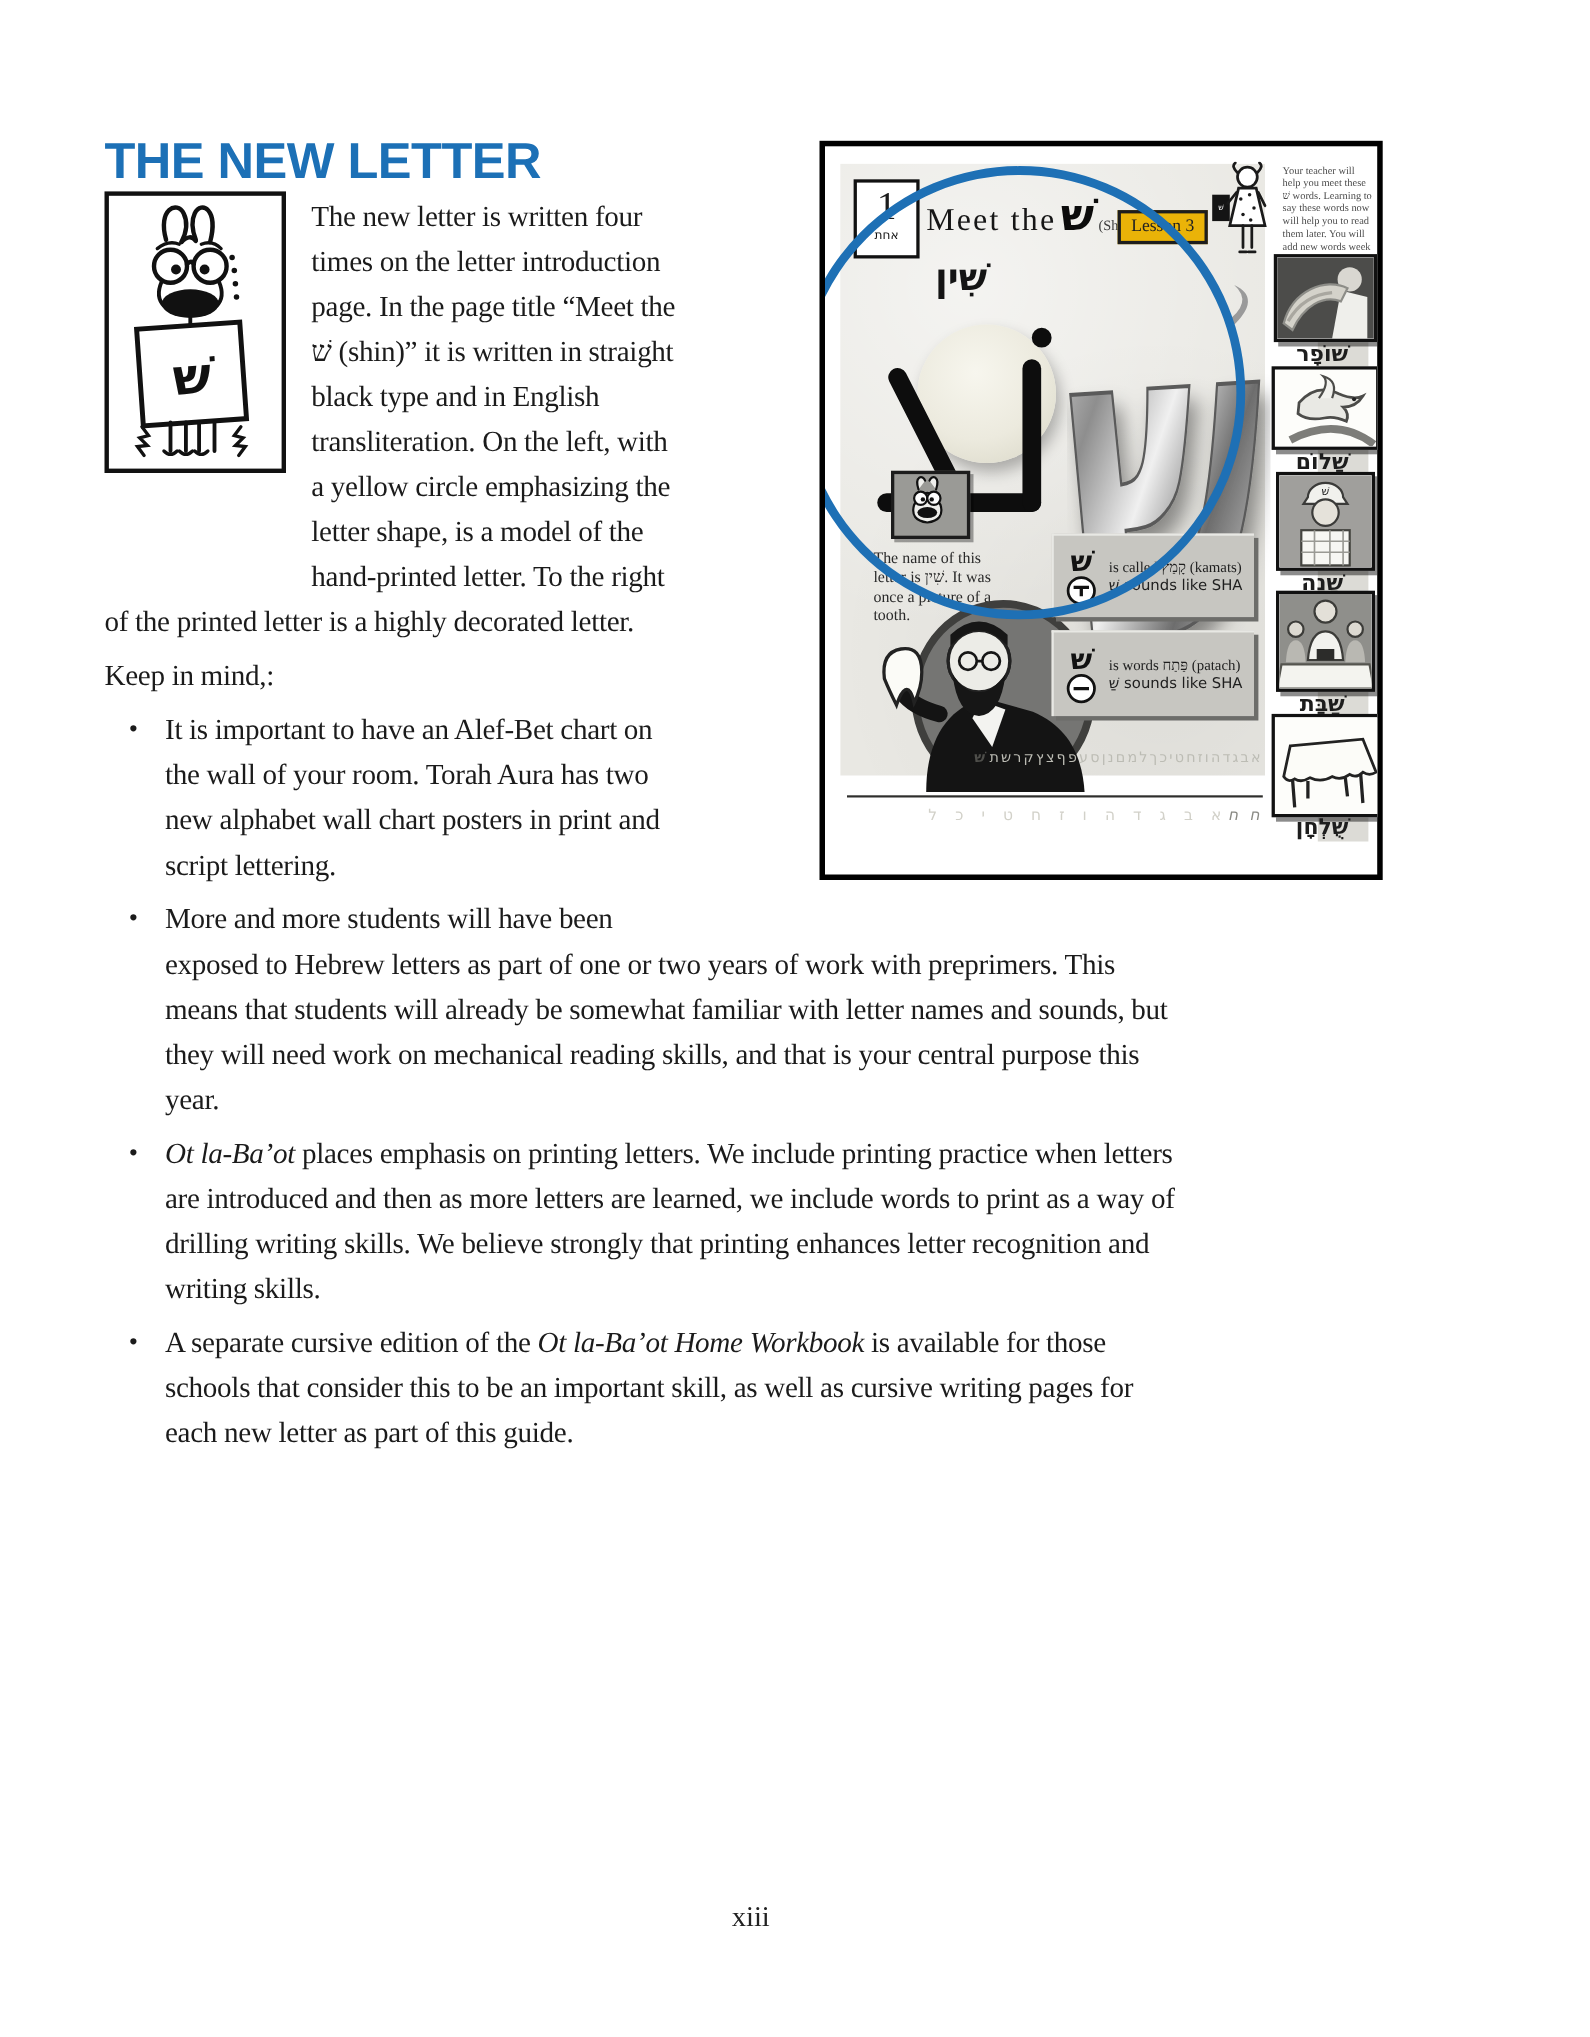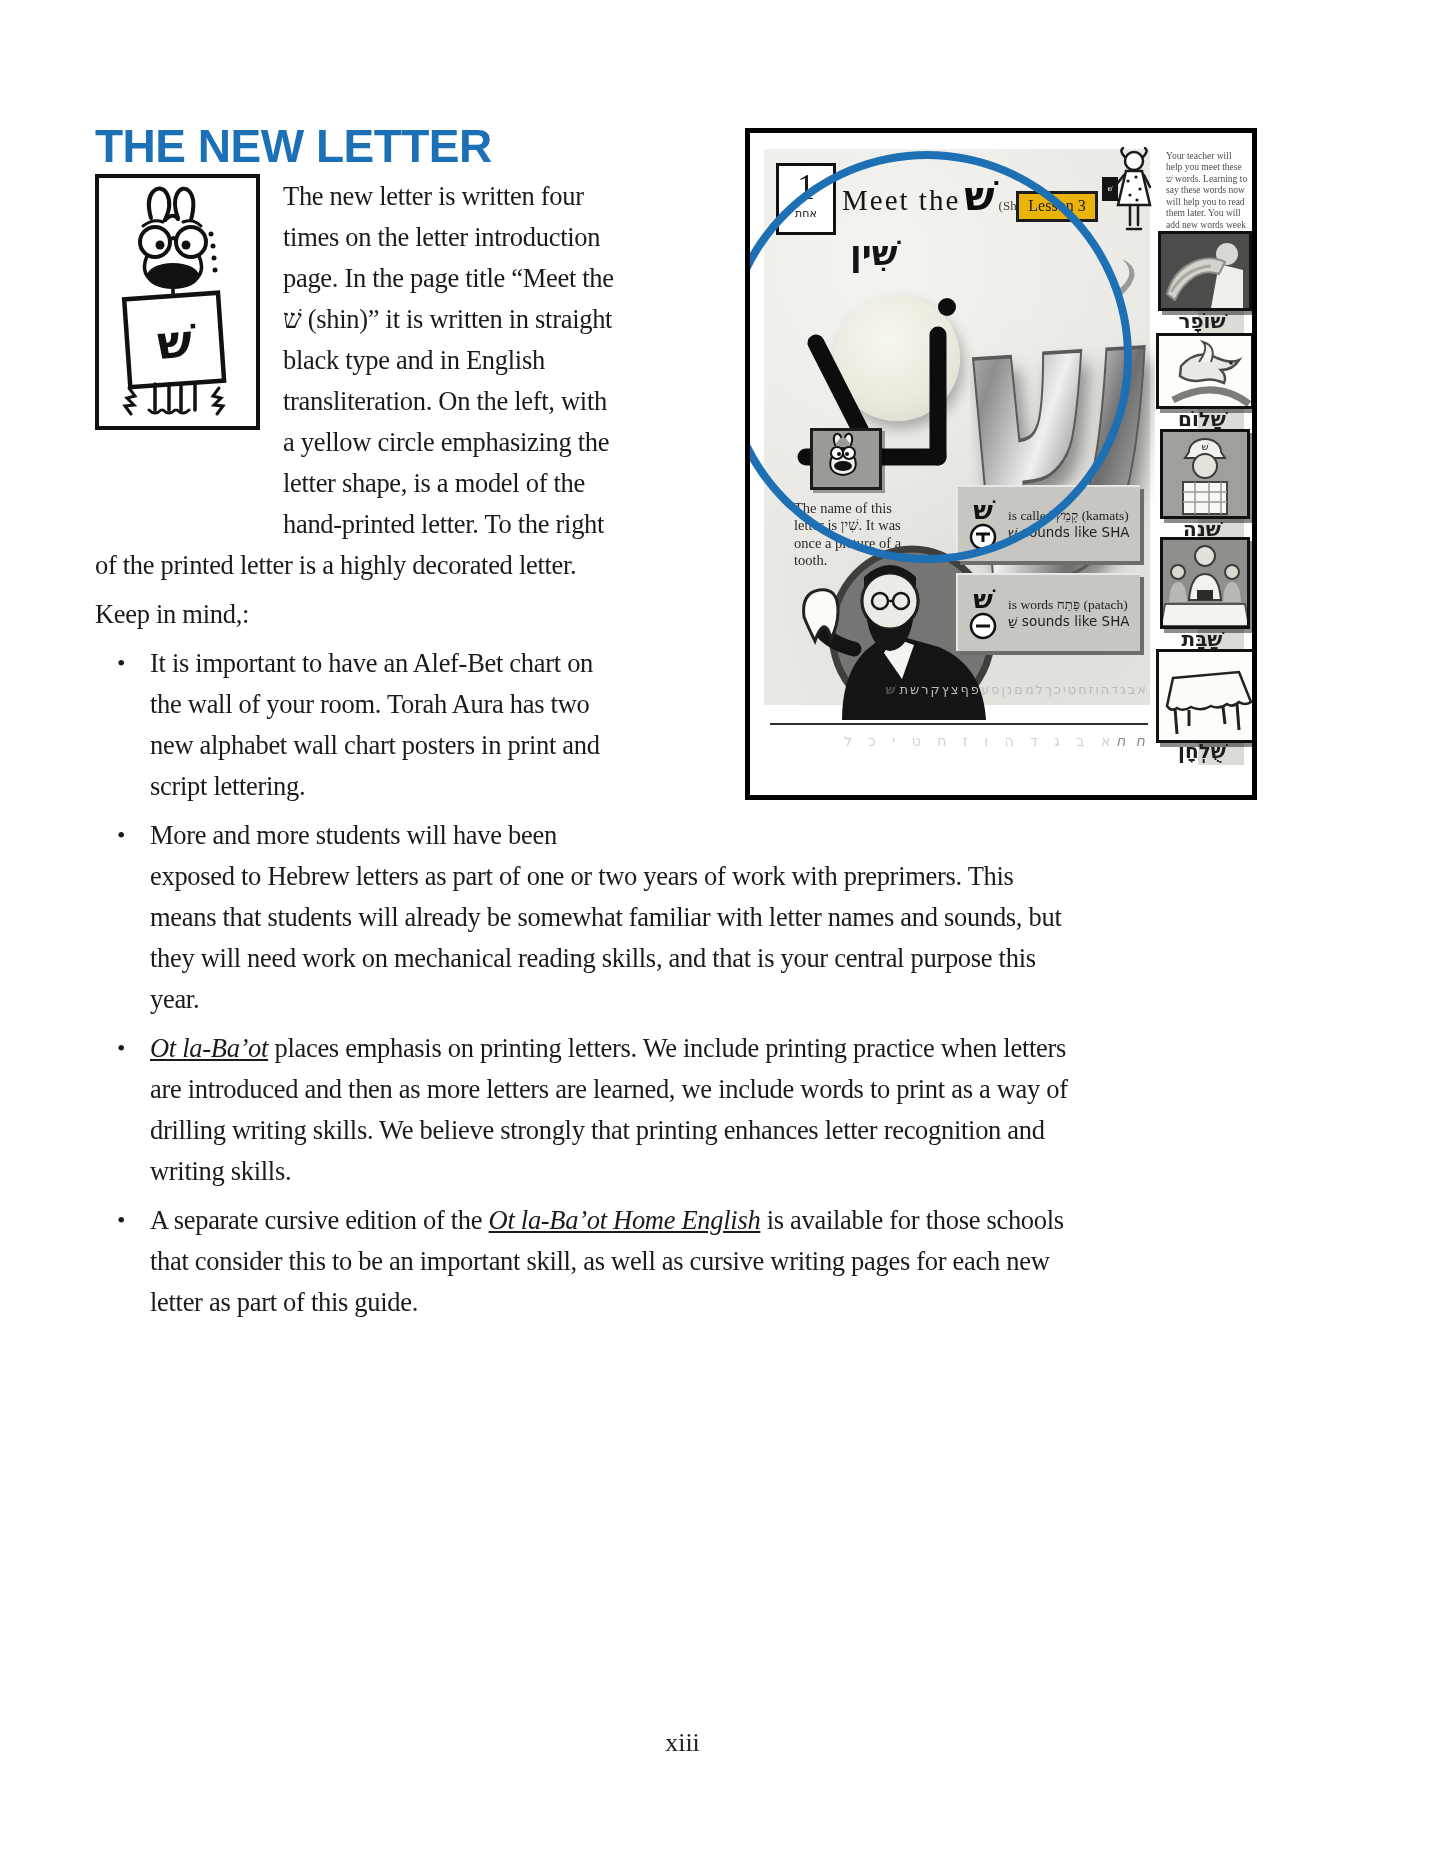--- a/index.html
+++ b/index.html
@@ -20,21 +20,21 @@
   .dog-box{width:157px;height:248px;border:4px solid #111;background:#fff;
      margin-top:-2px;overflow:hidden;}
 
   .intro{margin:0;}
   .keep{margin:8px 0 0 0;}
 
   ul.bullets{margin:8px 0 0 0;padding:0;list-style:none;}
   ul.bullets li{position:relative;padding-left:55px;margin-bottom:8px;}
   ul.bullets li::before{content:"•";position:absolute;left:22px;top:0;
      font-size:24px;color:#1b1b1b;}
-  ul.bullets i{font-style:italic;text-decoration:underline;}
+  ul.bullets i{font-style:italic;}
 
   .footer{position:absolute;left:0;right:80px;top:1728px;text-align:center;
      font-size:26px;color:#222;}
 
   
   .scan{position:absolute;left:745px;top:128px;width:502px;height:662px;
      border:5px solid #000;background:#fff;}
   .scan-content{position:absolute;inset:0;overflow:hidden;}
 
   .page-bg{position:absolute;left:14px;top:16px;width:386px;height:556px;
@@ -157,21 +157,21 @@
     </div>
   </div>
 
   <p class="intro">The new letter is written four times on the letter introduction page. In the page title “Meet the שׁ (shin)” it is written in straight black type and in English transliteration. On the left, with a yellow circle emphasizing the letter shape, is a model of the hand-printed letter. To the right of the printed letter is a highly decorated letter.</p>
   <p class="keep">Keep in mind,:</p>
 
   <ul class="bullets">
     <li><span>It is important to have an Alef-Bet chart on the wall of your room. Torah Aura has two new alphabet wall chart posters in print and script lettering.</span><i></i><span></span></li>
     <li><span>More and more students will have been exposed to Hebrew letters as part of one or two years of work with preprimers. This means that students will already be somewhat familiar with letter names and sounds, but they will need work on mechanical reading skills, and that is your central purpose this year.</span><i></i><span></span></li>
     <li><span></span><i>Ot la-Ba’ot</i><span> places emphasis on printing letters. We include printing practice when letters are introduced and then as more letters are learned, we include words to print as a way of drilling writing skills. We believe strongly that printing enhances letter recognition and writing skills.</span></li>
-    <li><span>A separate cursive edition of the </span><i>Ot la-Ba’ot Home English</i><span> is available for those schools that consider this to be an important skill, as well as cursive writing pages for each new letter as part of this guide.</span></li>
+    <li><span>A separate cursive edition of the </span><i>Ot la-Ba’ot Home Workbook</i><span> is available for those schools that consider this to be an important skill, as well as cursive writing pages for each new letter as part of this guide.</span></li>
   </ul>
 </div>
 
 <div class="scan">
  <div class="scan-content">
 
   <div class="page-bg"></div>
   <div class="sidebar-strip"></div>
 
   <div class="unit-box">

